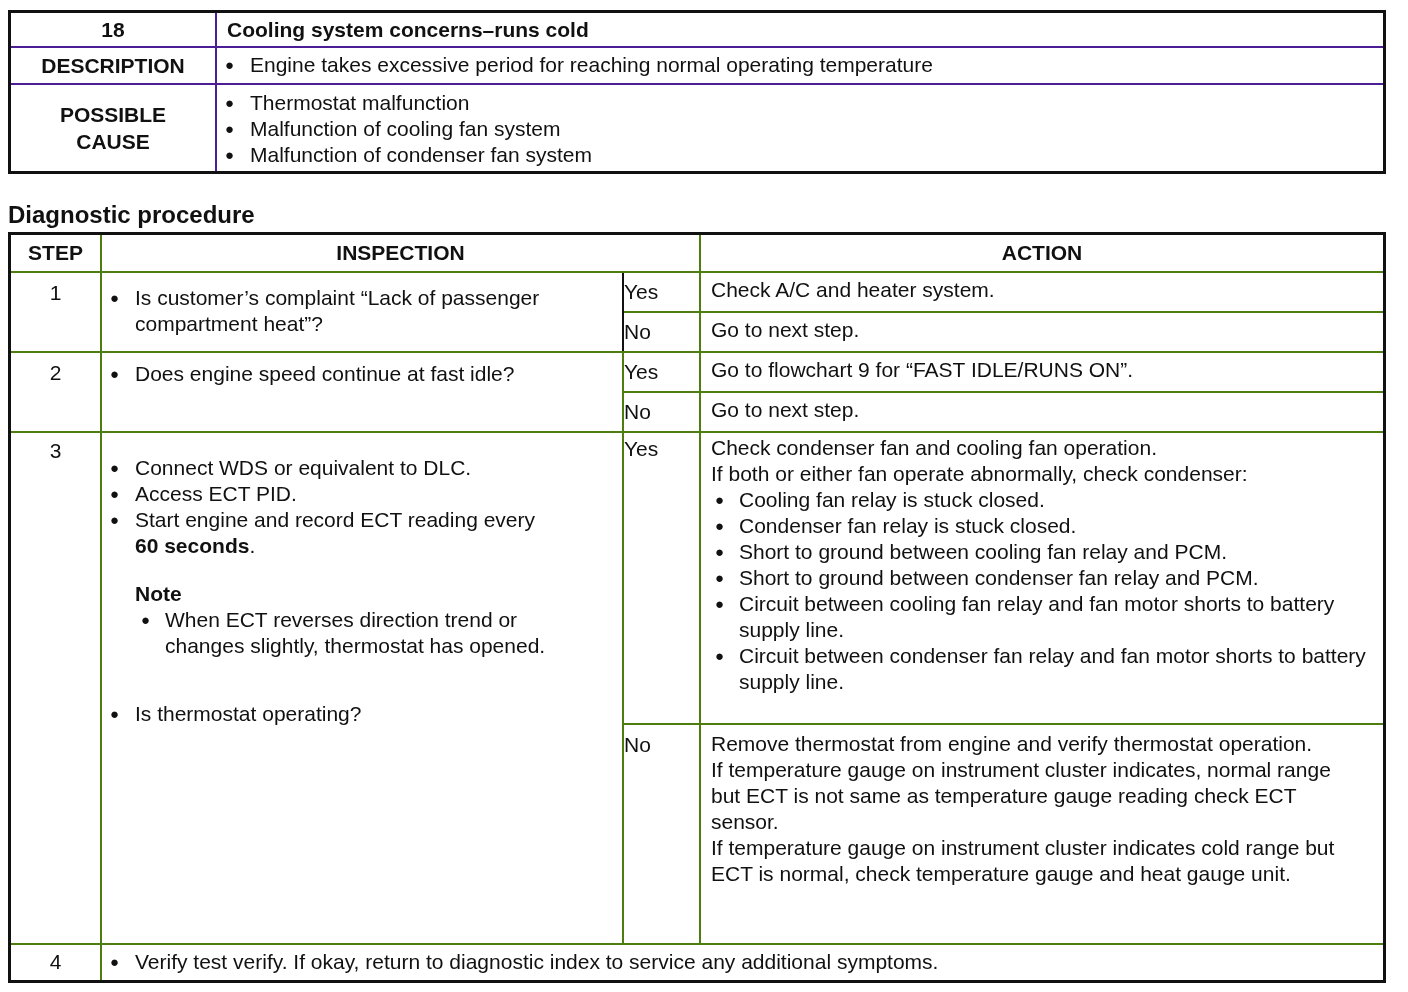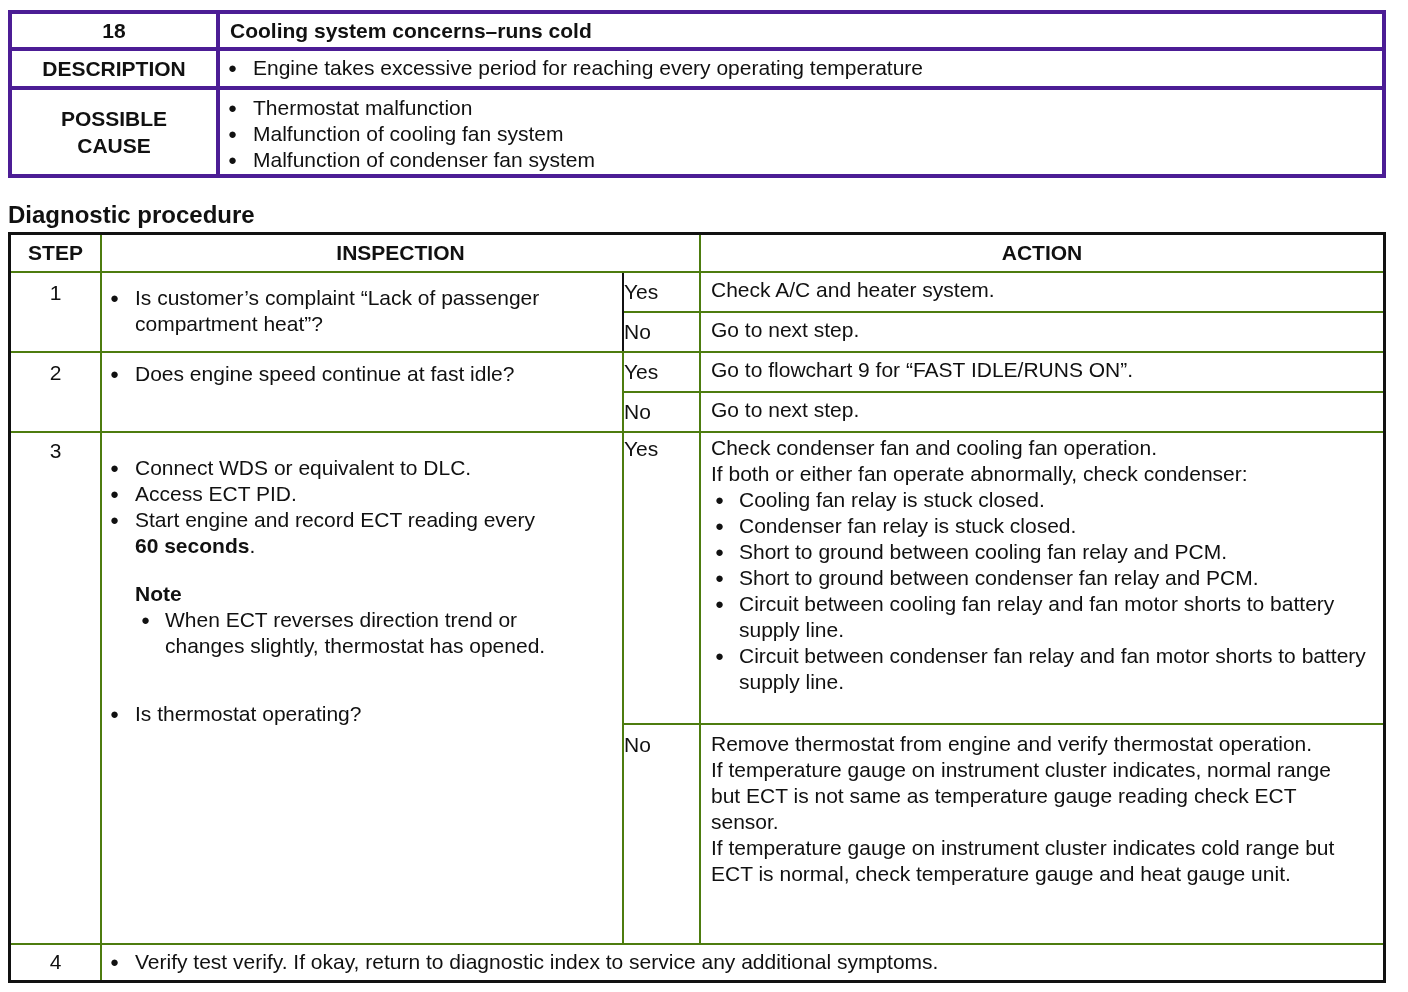--- a/index.html
+++ b/index.html
@@ -9,41 +9,41 @@
   td, th { border:2px solid #4d7c0f; padding:0; vertical-align:top; }
   .b { font-weight:bold; }
   .c { text-align:center; }
   ul { list-style:none; margin:0; padding:0; }
   li { position:relative; padding-left:33px; line-height:26px; }
   li::before { content:"●"; position:absolute; left:8px; font-size:15px; top:0; }
   .sub li { padding-left:30px; }
   .sub li::before { left:6px; }
 
   #top { top:10px; width:1378px; border:3px solid #111; }
-  #top td { border:4px solid #4c1d95; }
+  #top td { border:2px solid #4c1d95; }
   #title { position:absolute; left:8px; top:201px; font-size:24px; font-weight:bold; }
   #diag { top:232px; width:1378px; border:3px solid #111; }
   .yn { line-height:38px; }
   .act { padding:4px 10px 0 10px; line-height:26px; }
   .note-head { font-weight:bold; margin-top:22px; padding-left:33px; line-height:26px; }
 </style>
 </head>
 <body>
 
 <table id="top">
   <tbody>
       <tr style="height:33px">
     <td class="b c" style="width:204px; line-height:33px;">18</td>
     <td class="b" style="padding-left:10px; line-height:33px;">Cooling system concerns–runs cold</td>
   </tr>
   <tr style="height:35px">
     <td class="b c" style="line-height:35px;">DESCRIPTION</td>
     <td style="padding-top:4px">
           <ul>
-            <li>Engine takes excessive period for reaching every operating temperature</li>
+            <li>Engine takes excessive period for reaching normal operating temperature</li>
           </ul>
         </td>
   </tr>
   <tr style="height:88px">
     <td class="b c" style="vertical-align:middle; line-height:27px;">
       <div>POSSIBLE</div>
       <div>CAUSE</div>
     </td>
     <td style="padding-top:5px">
           <ul>

